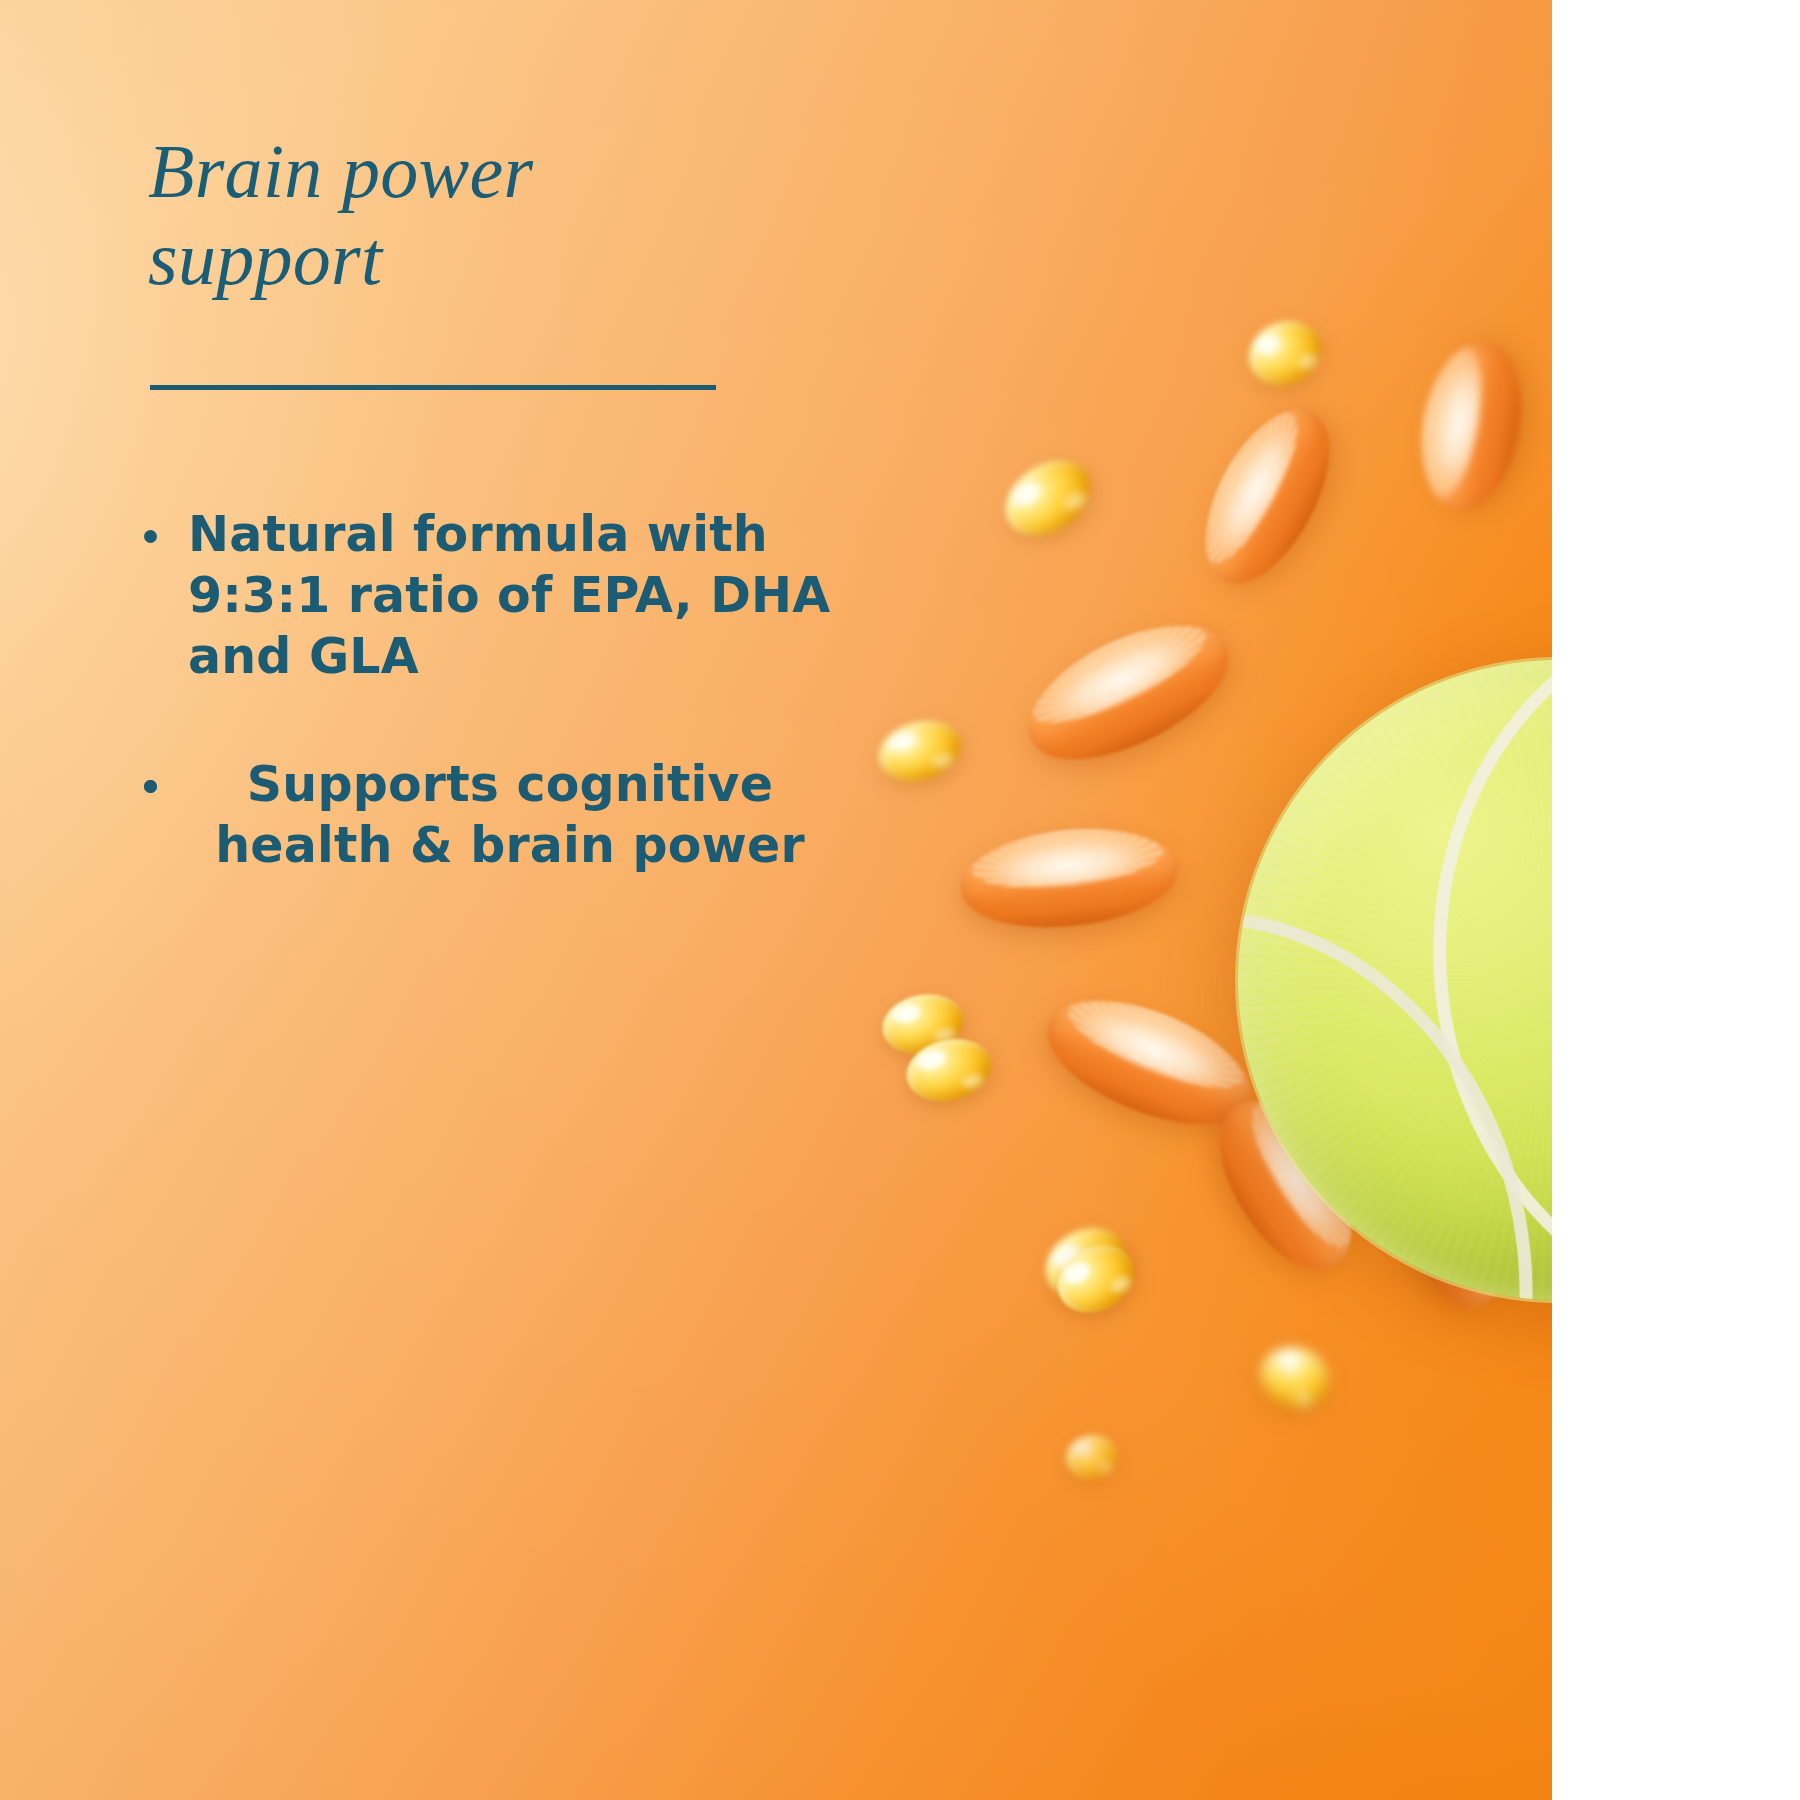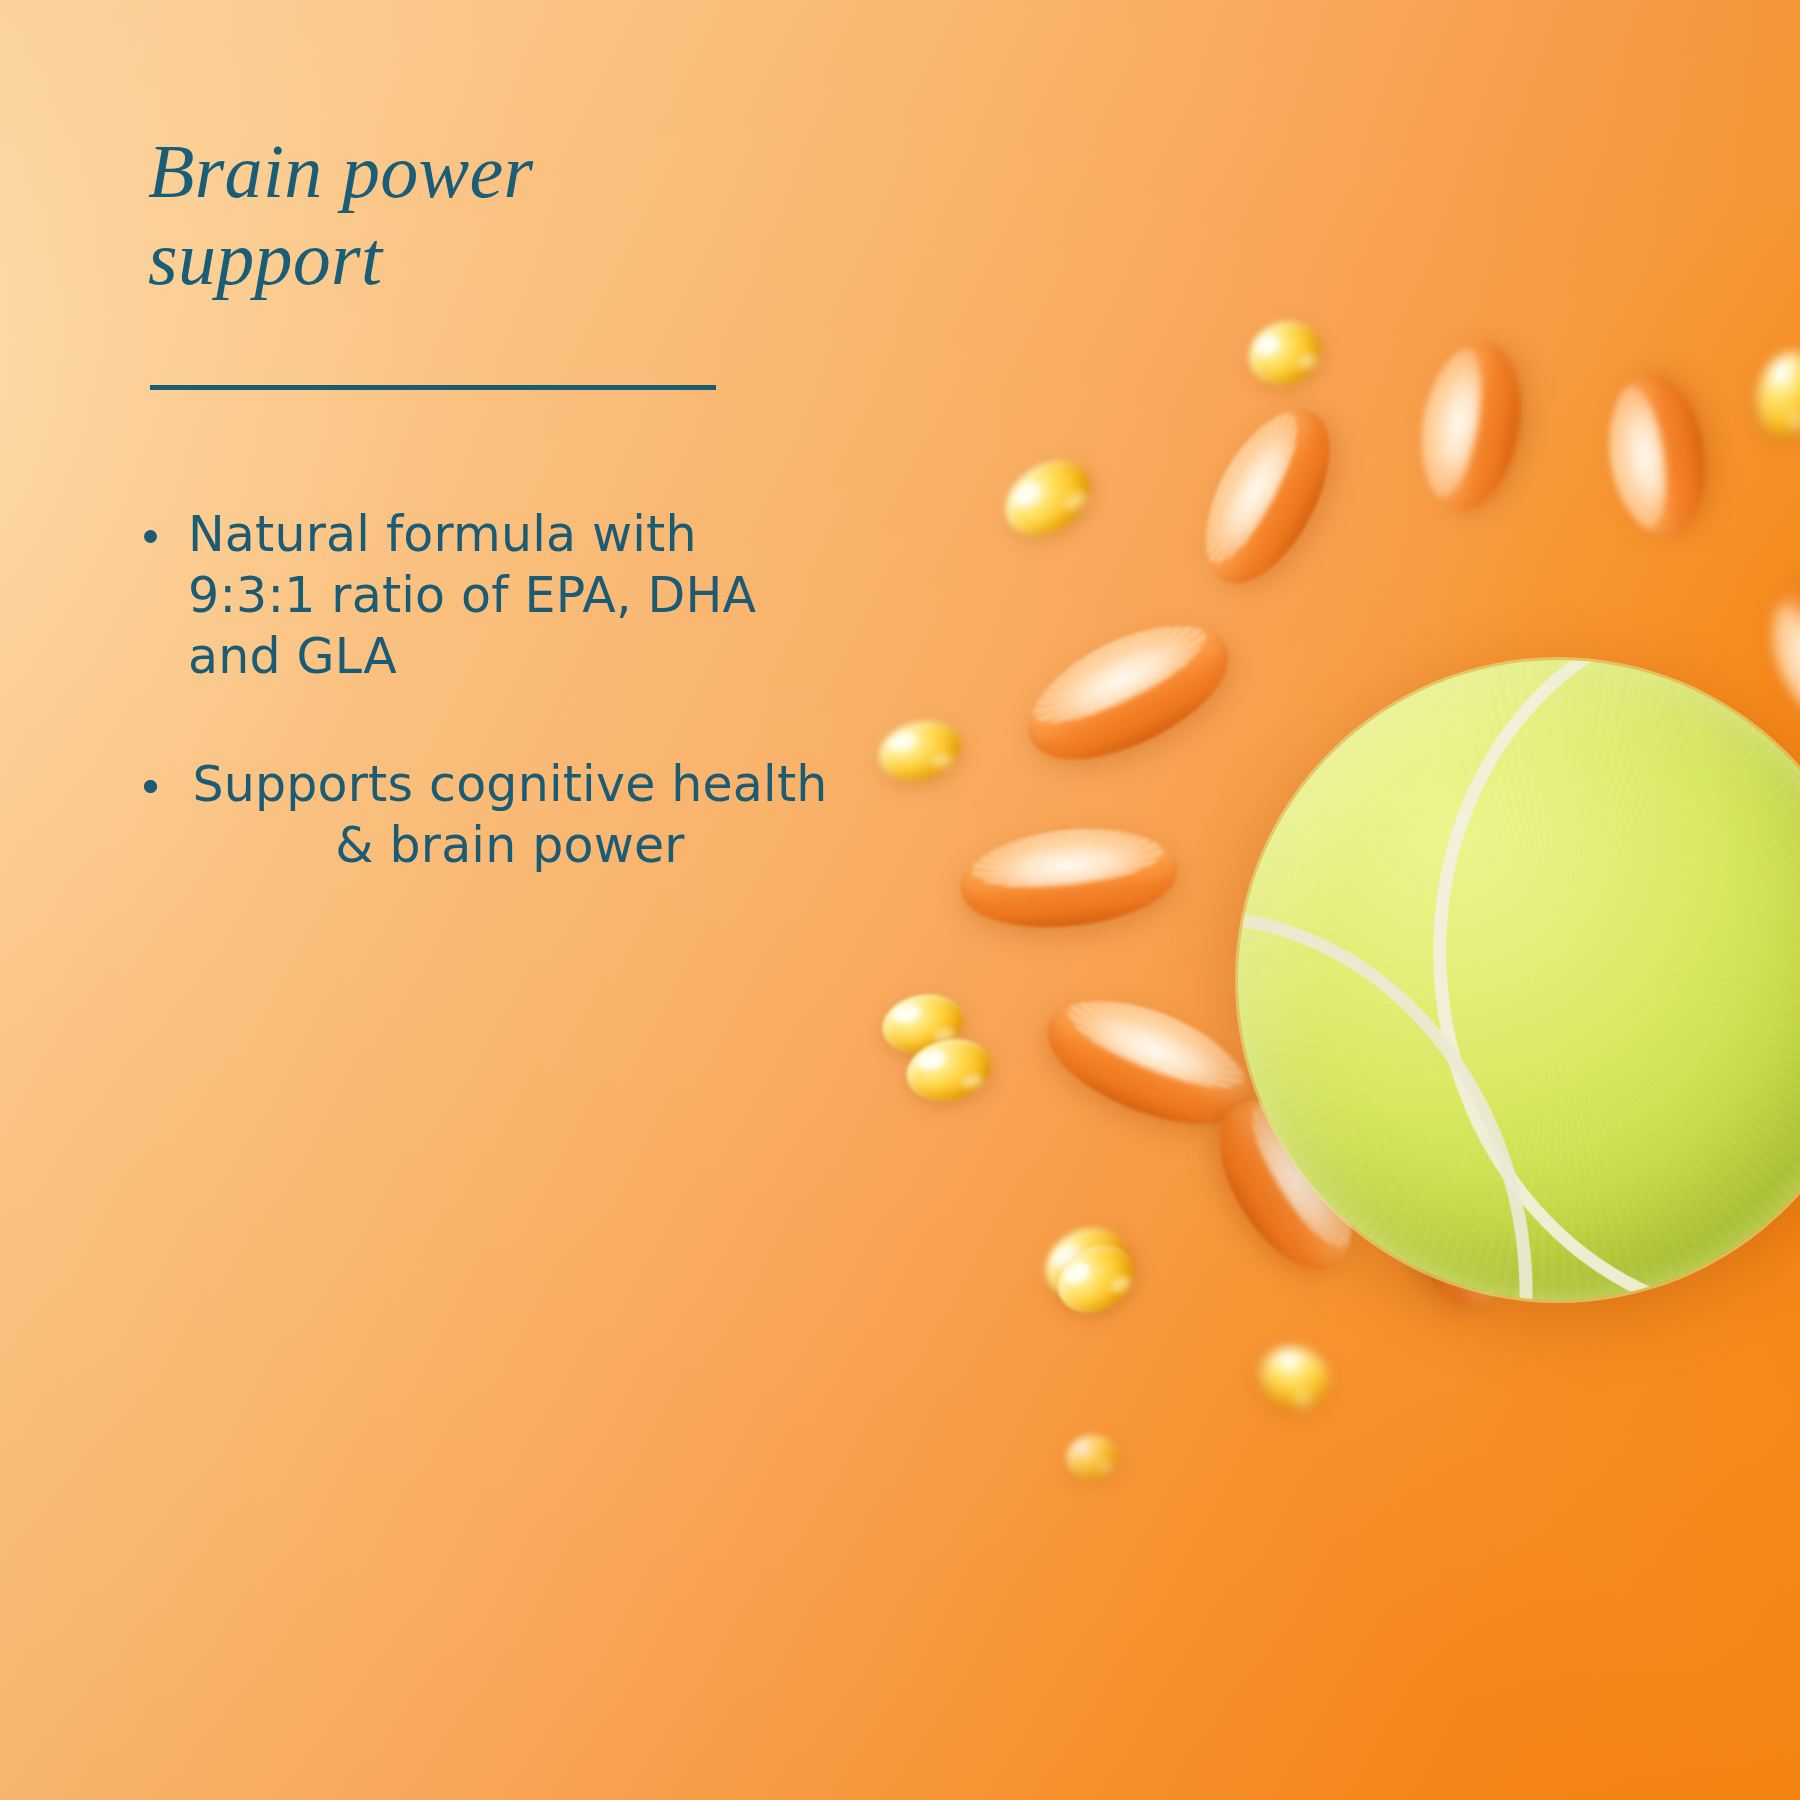--- a/index.html
+++ b/index.html
@@ -2,21 +2,21 @@
 <html><head>
 <meta charset="utf-8">
 <style>
   html, body {
     margin: 0;
     padding: 0;
     background: #fff;
   }
   .canvas {
     position: relative;
-    width: 1800px;
+    width: 1552px;
     height: 1800px;
     overflow: hidden;
     font-family: "Liberation Sans", sans-serif;
   }
 
   
   .bg-base {
     position: absolute;
     inset: 0;
     background: linear-gradient(117deg,
@@ -270,21 +270,21 @@
     width: 690px;
     margin: 0;
     padding: 0;
     list-style: none;
   }
   .bullet {
     position: relative;
     padding-left: 46px;
     margin-bottom: 68px;
     font-family: "DejaVu Sans", "Liberation Sans", sans-serif;
-    font-weight: 400;
+    font-weight: 700;
     font-size: 49px;
     line-height: 1.24;
     letter-spacing: 0.2px;
     color: #1b5c74;
   }
   .bullet:last-child { margin-bottom: 0; text-align: center; }
   .bullet .dot {
     position: absolute;
     left: 2px;
     top: 25px;

